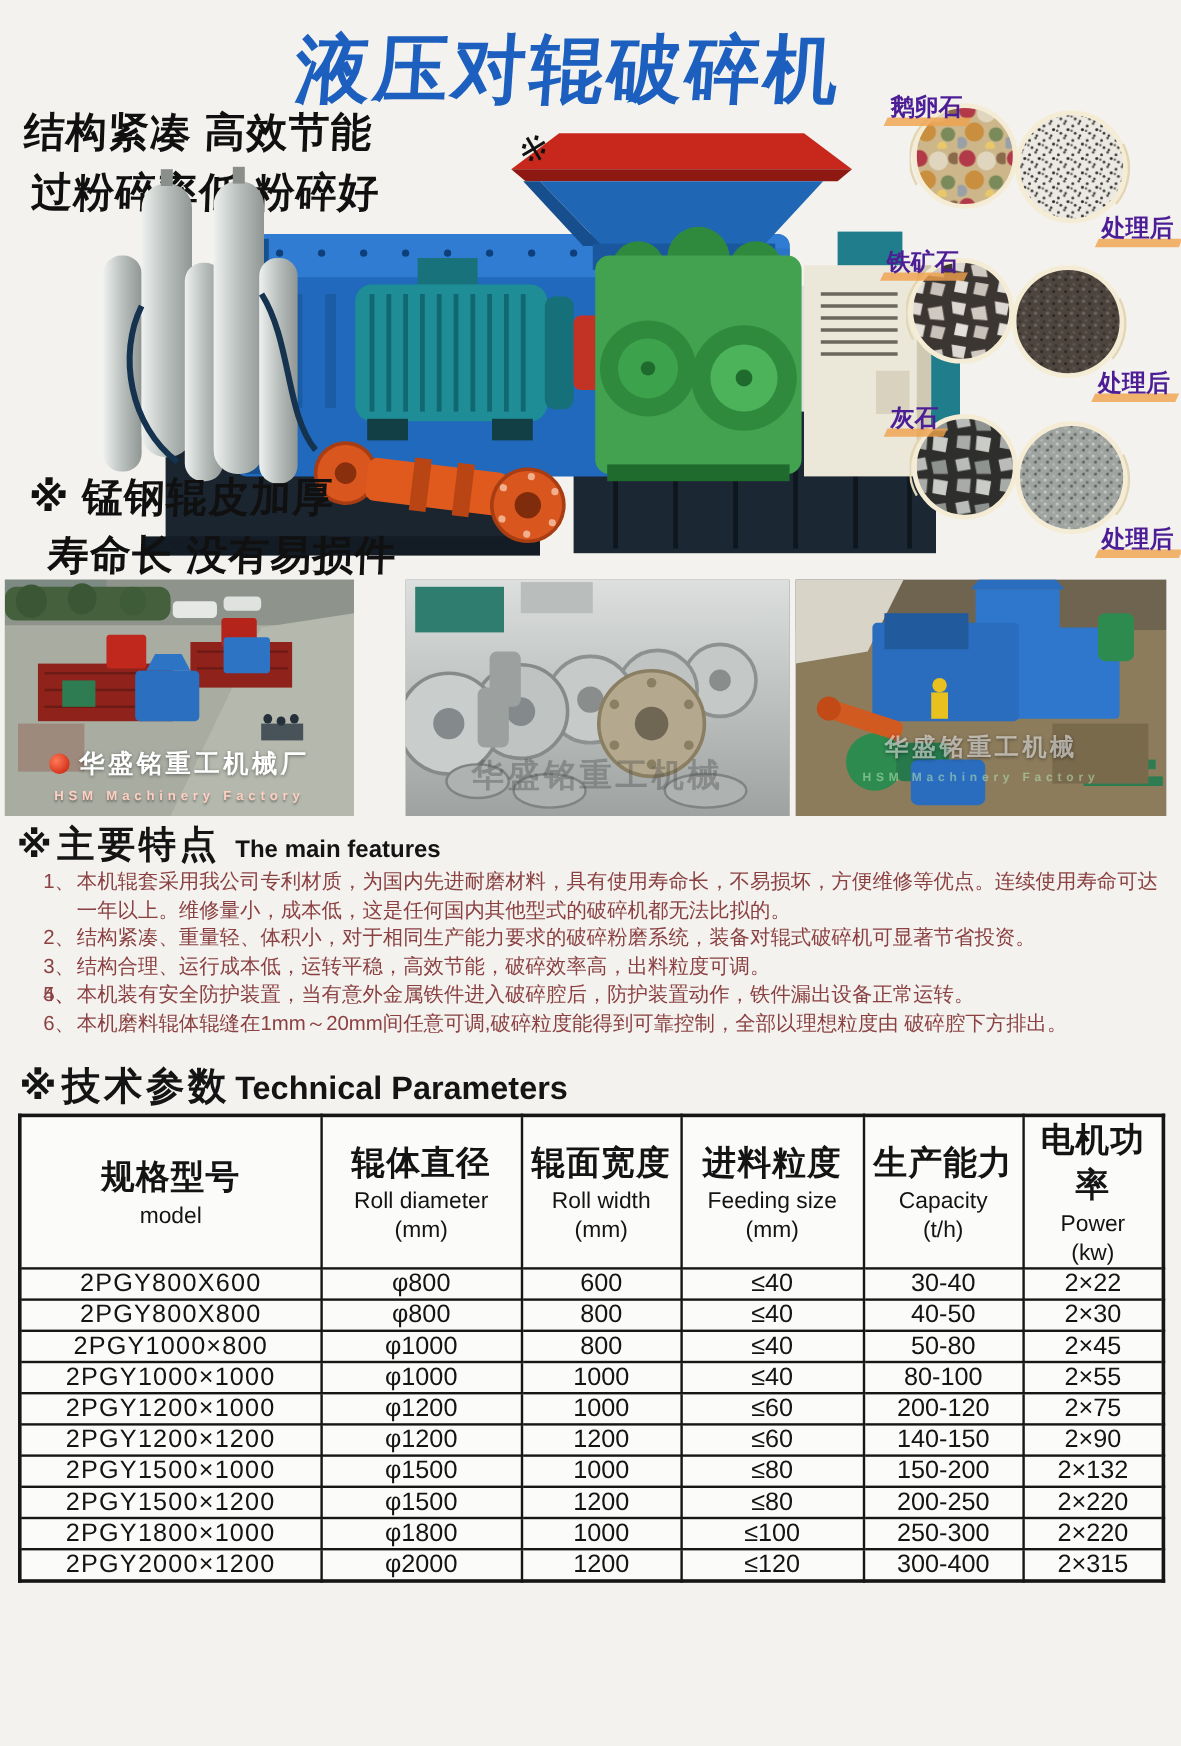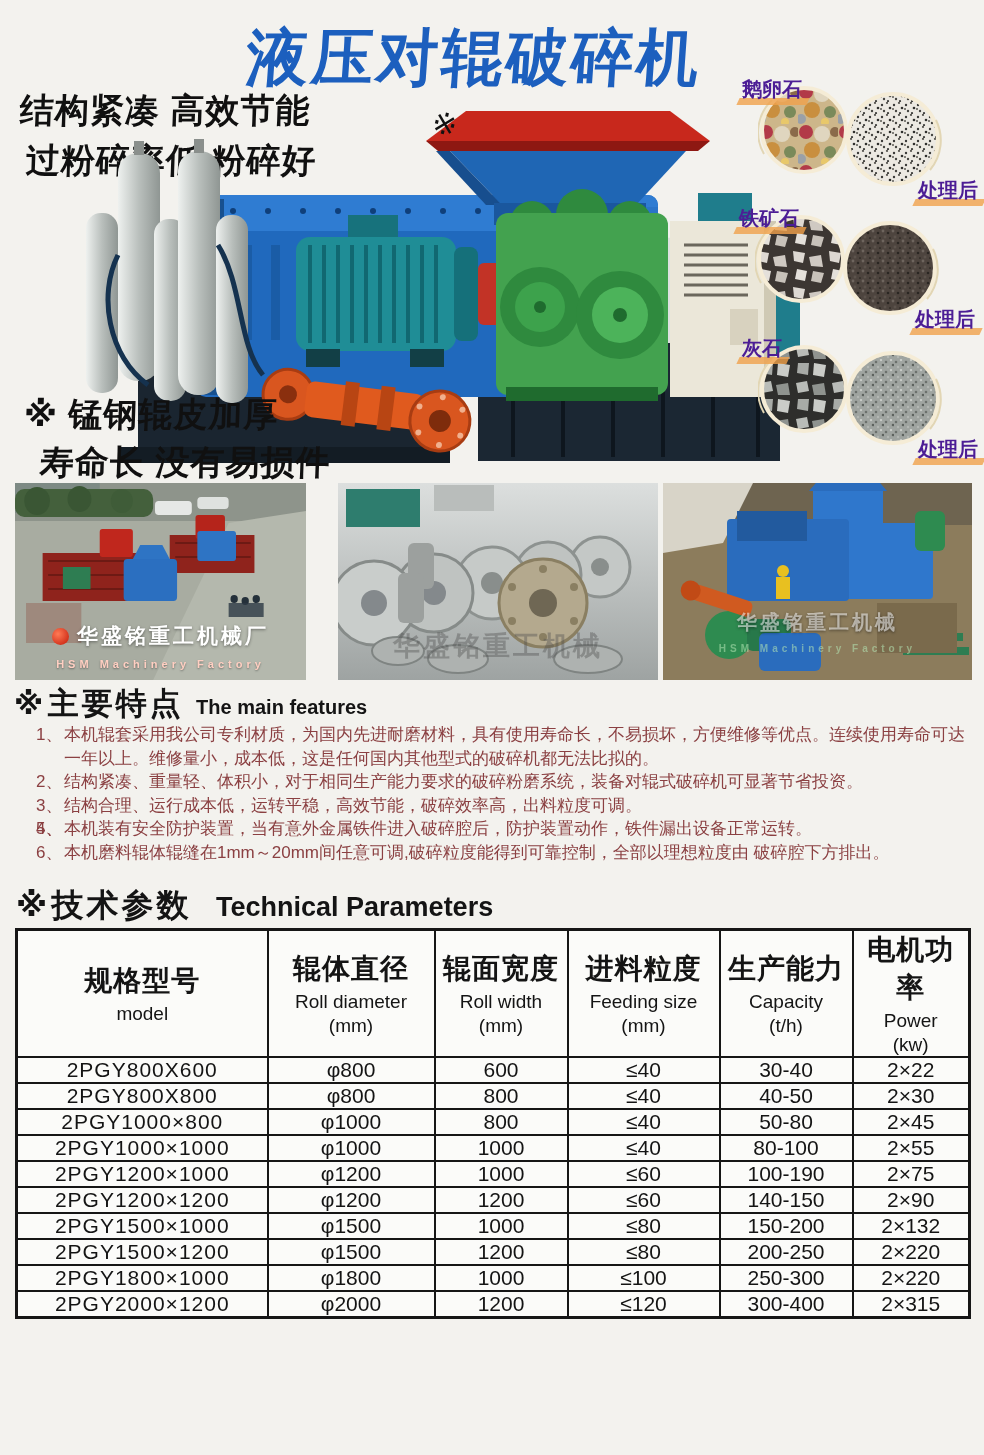--- a/index.html
+++ b/index.html
@@ -31,21 +31,21 @@
   .mat-svg-right{position:absolute;left:102px;top:16px;}
   .mat-label{position:absolute;font-size:20px;font-weight:bold;color:#4c1d95;z-index:3;white-space:nowrap;}
   .mat-label::after{
     content:"";position:absolute;left:-4px;bottom:-2px;right:-6px;height:7px;
     background:#f0a14b;opacity:.8;z-index:-1;transform:skewX(-25deg);
   }
   .mat-name{left:0;top:2px;}
   .mat-after{right:2px;bottom:2px;}
   
   .photo{position:absolute;top:483px;height:197px;overflow:hidden;background:#999;}
-  .p1{left:15px;width:291px;}
+  .p1{left:4px;width:291px;}
   .p2{left:338px;width:320px;}
   .p3{left:663px;width:309px;}
   .photo svg{display:block;width:100%;height:100%;}
   .photo-caption{
     position:absolute;left:0;right:0;bottom:30px;text-align:center;
     color:#fff;font-weight:bold;font-size:21px;letter-spacing:3px;
     text-shadow:0 1px 3px rgba(0,0,0,.45);white-space:nowrap;
   }
   .photo-subcaption{
     position:absolute;left:0;right:0;bottom:10px;text-align:center;
@@ -63,21 +63,21 @@
   .fh-mark{font-size:30px;font-weight:bold;}
   .fh-zh{font-size:31px;font-weight:bold;letter-spacing:3px;}
   .fh-en{font-size:20px;font-weight:bold;margin-left:8px;}
   .features-list{position:absolute;left:36px;top:723px;width:930px;color:#8b4042;}
   .feat-item{position:relative;padding-left:28px;font-size:17px;line-height:23.5px;}
   .feat-num{position:absolute;left:0;top:0;}
   
   .params-header{position:absolute;left:16px;top:884px;white-space:nowrap;}
   .ph-mark{font-size:32px;font-weight:bold;}
   .ph-zh{font-size:32px;font-weight:bold;letter-spacing:3px;}
-  .ph-en{font-size:27px;font-weight:bold;margin-left:20px;}
+  .ph-en{font-size:27px;font-weight:bold;margin-left:0;}
   #params-table{
     position:absolute;left:15px;top:928px;border-collapse:collapse;table-layout:fixed;
     background:#fbfbf9;border:3px solid #161616;
   }
   #params-table th,#params-table td{
     border:2px solid #161616;text-align:center;vertical-align:middle;padding:0;
   }
   #params-table thead tr{height:116px;}
   #params-table tbody tr{height:24px;}
   .h-zh{font-size:28px;font-weight:bold;letter-spacing:1px;text-align:center;}
@@ -530,21 +530,21 @@
           <td>1000</td>
           <td>≤40</td>
           <td>80-100</td>
           <td>2×55</td>
         </tr>
         <tr>
           <td class="c-model">2PGY1200×1000</td>
           <td>φ1200</td>
           <td>1000</td>
           <td>≤60</td>
-          <td>100-190</td>
+          <td>200-120</td>
           <td>2×75</td>
         </tr>
         <tr>
           <td class="c-model">2PGY1200×1200</td>
           <td>φ1200</td>
           <td>1200</td>
           <td>≤60</td>
           <td>140-150</td>
           <td>2×90</td>
         </tr>

